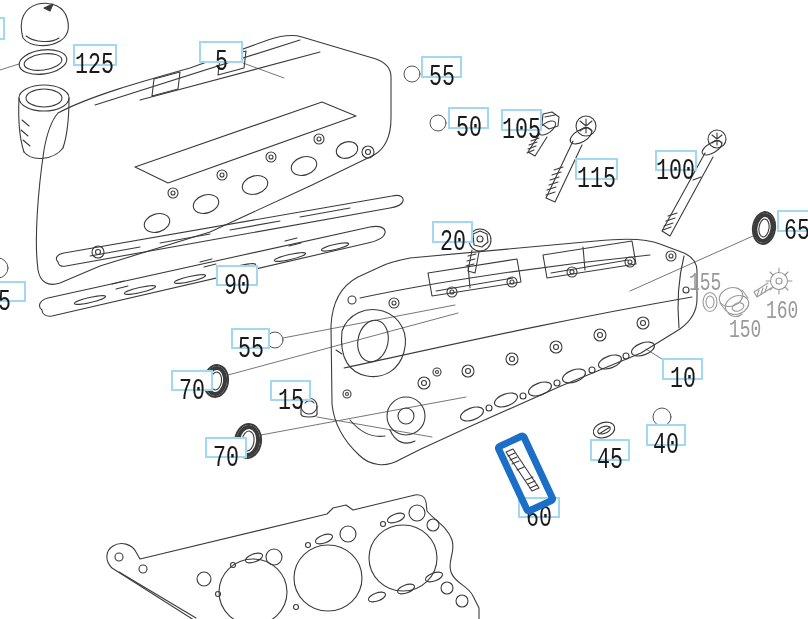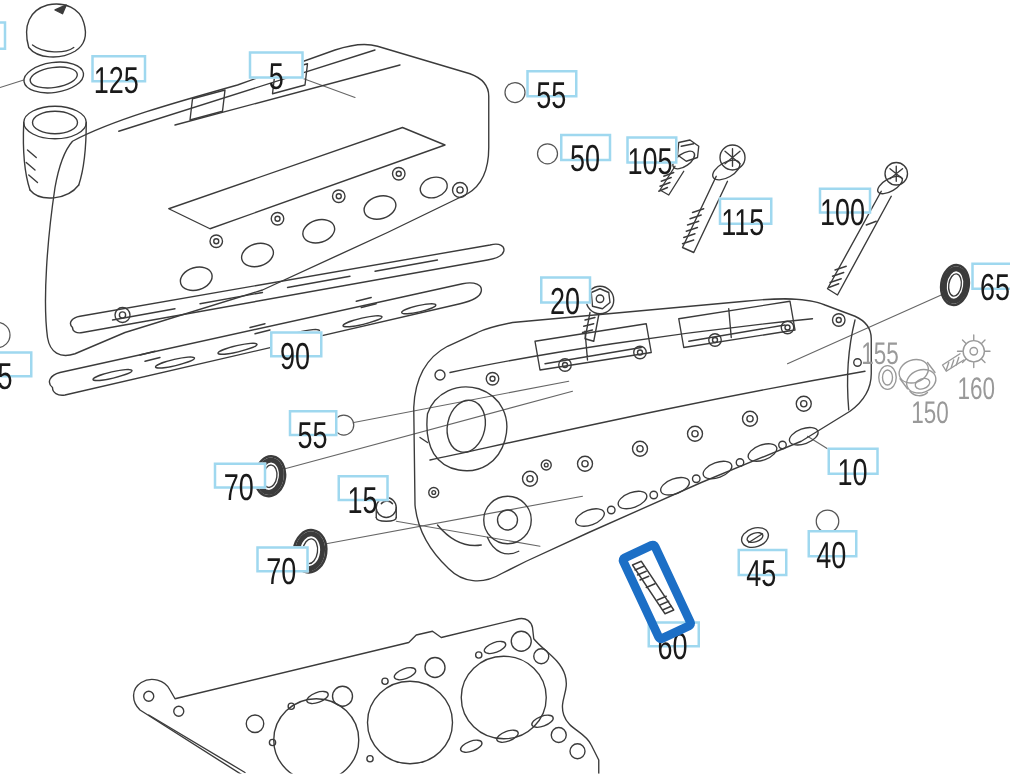--- a/index.html
+++ b/index.html
@@ -1,18 +1,18 @@
 <!DOCTYPE html>
 <html><head>
 <meta charset="utf-8">
 <style>
   html,body{margin:0;padding:0;background:#fff;}
   .stage{
     position:relative;width:808px;height:619px;background:#fff;overflow:hidden;
-    font-family:Liberation Sans, sans-serif;
+    font-family:Liberation Mono, monospace;
     --line:#3b3b3b; --gray-line:#9b9b9b; --label-border:#9fd8ef; --label-text:#1a1a1a;
     --gray-text:#999999; --highlight:#1c6fc6;
   }
   svg{position:absolute;left:0;top:0;}
   #labels{position:absolute;left:0;top:0;width:100%;height:100%;z-index:5;}
   .lbl-box{position:absolute;border:2px solid var(--label-border);background:#fff;box-sizing:border-box;}
   .lbl-num{position:absolute;color:var(--label-text);font-size:30px;line-height:1;
            transform:scaleX(0.72);transform-origin:left top;white-space:pre;}
   .lbl-num.gray{color:var(--gray-text);font-size:25px;}
   #overlay{z-index:9;pointer-events:none;}

